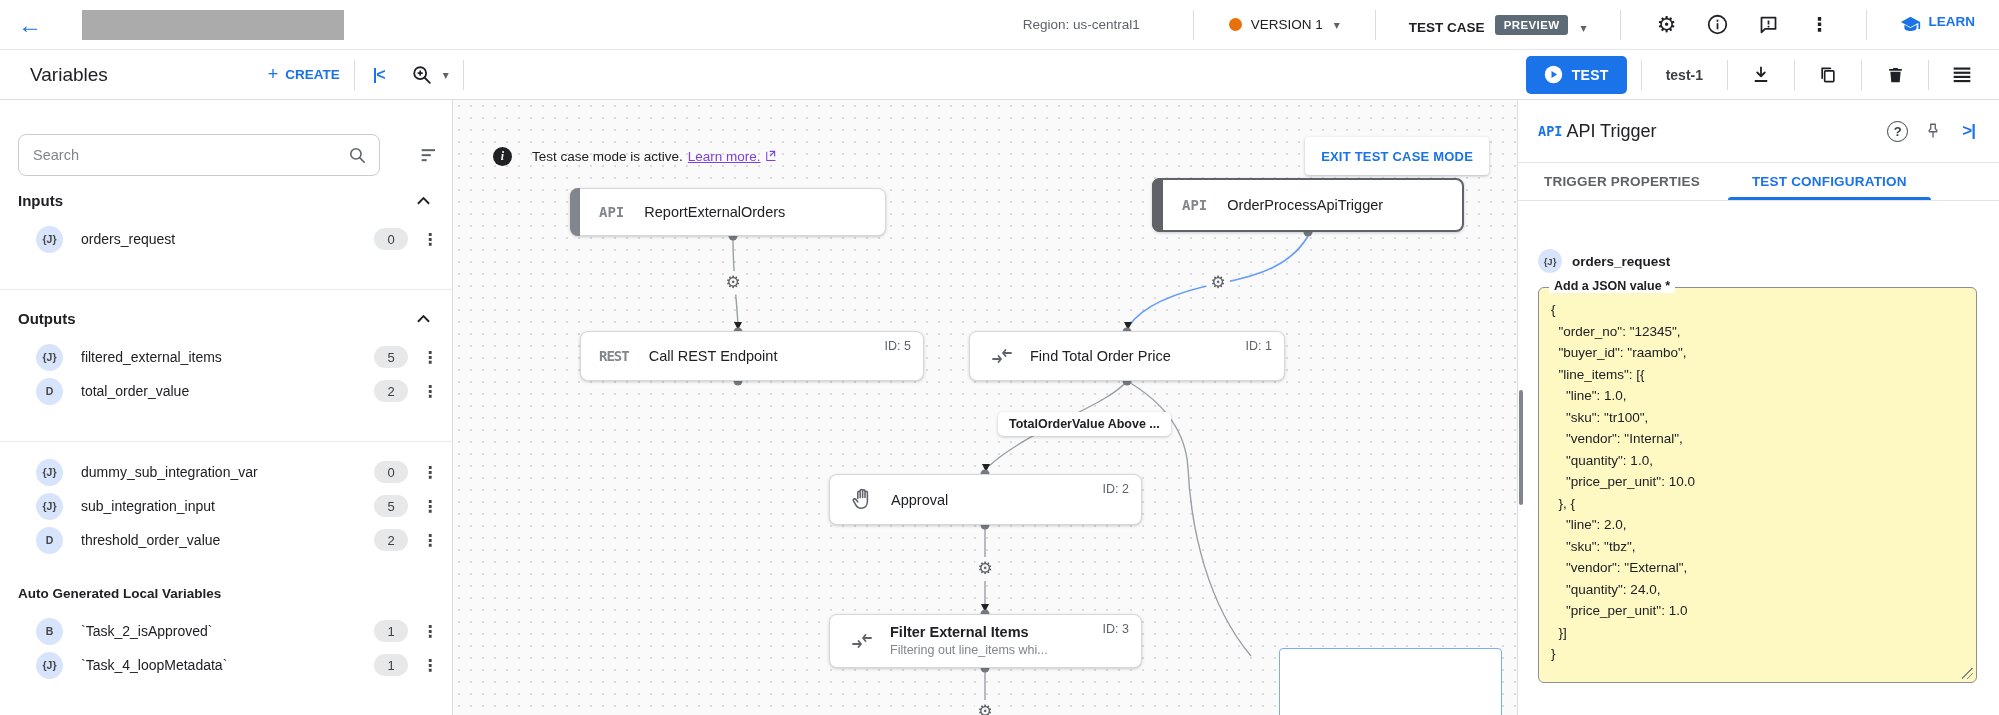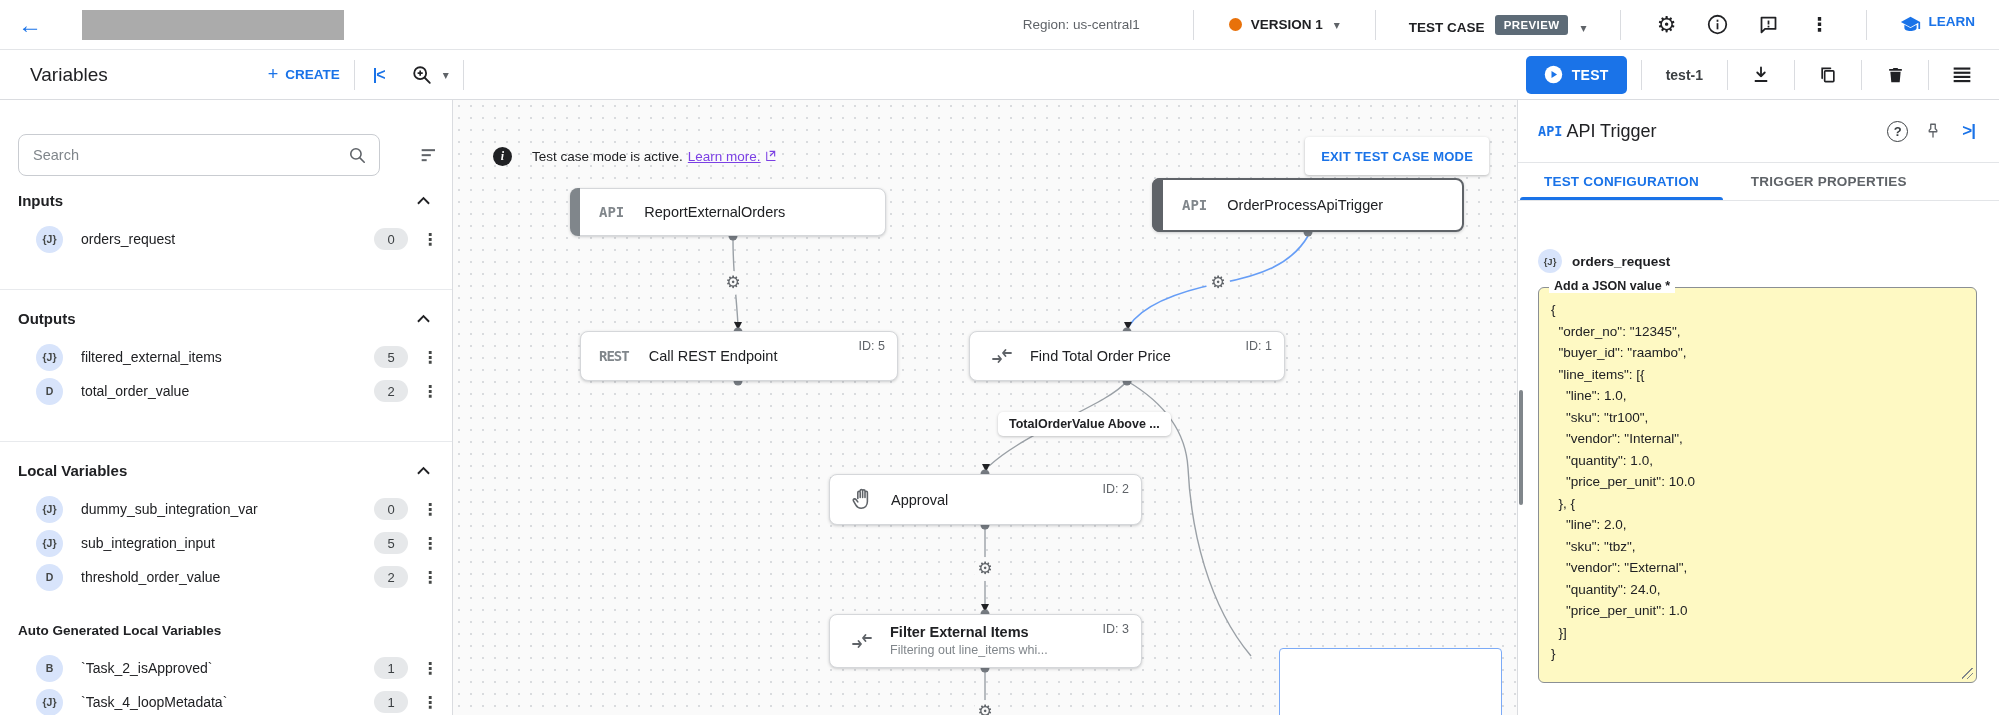--- a/index.html
+++ b/index.html
@@ -7,21 +7,21 @@
     font-family:"Liberation Sans","DejaVu Sans",sans-serif; color:#202124; }
   .app { position:relative; width:1999px; height:715px; display:flex; flex-direction:column; }
 
   
   .topbar { height:50px; display:flex; align-items:center; background:#fff; border-bottom:1px solid #e3e5e8; padding:0 18px; flex:0 0 auto; }
   .back { color:#1a73e8; font-size:24px; line-height:24px; cursor:pointer; margin-right:40px; }
   .redacted { width:262px; height:30px; background:#ababab; }
   .topbar-right { margin-left:auto; display:flex; align-items:center; gap:13px; }
   .region { color:#5f6368; font-size:13.5px; margin-right:26px; }
   .vdiv { width:1px; height:30px; background:#dadce0; margin:0 14px; }
-  .version { display:flex; align-items:center; gap:9px; font-weight:bold; font-size:13.5px; cursor:pointer; padding:0 8px; }
+  .version { display:flex; align-items:center; gap:9px; font-weight:normal; font-size:13.5px; cursor:pointer; padding:0 8px; }
   .odot { width:13px; height:13px; border-radius:50%; background:#e8710a; }
   .caret { color:#5f6368; font-size:12px; margin-left:2px; }
   .testcase { display:flex; align-items:flex-end; gap:10px; font-weight:bold; font-size:13.5px; cursor:pointer; padding:0 6px;}
   .preview-badge { background:#5d6b77; color:#fff; font-size:11.5px; font-weight:bold; letter-spacing:.4px; padding:4px 9px; border-radius:3px; }
   .icon-btn { width:38px; height:38px; display:flex; align-items:center; justify-content:center; cursor:pointer; border-radius:50%; color:#202124; }
   .gear-glyph { font-size:22px; line-height:22px; }
   .more-vert { font-size:19px; font-weight:bold; color:#202124; }
   .learn { display:flex; gap:8px; color:#1a73e8; font-weight:bold; font-size:13.5px; cursor:pointer; padding:0 6px; }
 
   
@@ -270,28 +270,20 @@
         <span class="row-dots">⋮</span>
       </div>
       <div class="var-row">
         <span class="type-icon">D</span>
         <span class="var-name">total_order_value</span>
         <span class="count-badge">2</span>
         <span class="row-dots">⋮</span>
       </div>
       <div class="side-div"></div>
 
-      <div class="sec-head" style="margin-top:20px;">
-        <span class="sec-title">Local Variables</span>
-        <span class="chev">
-            <svg width="13" height="9" viewBox="0 0 14 9" fill="none" stroke="#202124" stroke-width="2">
-              <path d="M1 8l6-6 6 6"></path>
-            </svg>
-          </span>
-      </div>
       <div class="var-row">
         <span class="type-icon">{J}</span>
         <span class="var-name">dummy_sub_integration_var</span>
         <span class="count-badge">0</span>
         <span class="row-dots">⋮</span>
       </div>
       <div class="var-row">
         <span class="type-icon">{J}</span>
         <span class="var-name">sub_integration_input</span>
         <span class="count-badge">5</span>
@@ -367,21 +359,21 @@
         <span class="node-badge">API</span>
         <span class="node-title">ReportExternalOrders</span>
       </div>
 
       <div class="node selected" style="left:699px; top:78px; width:312px; height:54px;">
         <span class="accent"></span>
         <span class="node-badge">API</span>
         <span class="node-title">OrderProcessApiTrigger</span>
       </div>
 
-      <div class="node" style="left:127px; top:231px; width:318px; height:50px;">
+      <div class="node" style="left:127px; top:231px; width:344px; height:50px;">
         <span class="node-badge" style="margin-left:18px; letter-spacing:-1px;">REST</span>
         <span class="node-title">Call REST Endpoint</span>
         <span class="node-id">ID: 5</span>
       </div>
 
       <div class="node" style="left:516px; top:231px; width:316px; height:50px;">
         <span class="node-icon">
           <svg width="24" height="24" viewBox="0 0 24 24" fill="none" stroke="#5f6368" stroke-width="1.8" stroke-linecap="round" stroke-linejoin="round">
               <path d="M3 15h8M8.5 12 11 15l-2.5 3"></path>
               <path d="M21 9h-8M15.5 6 13 9l2.5 3"></path>
@@ -432,22 +424,22 @@
             <svg width="18" height="18" viewBox="0 0 24 24" fill="none" stroke="#5f6368" stroke-width="1.8">
                 <path d="M9 3h6v6l2 2v2H7v-2l2-2V3z" stroke-linejoin="round"></path>
                 <path d="M12 13v7" stroke-linecap="round"></path>
               </svg>
           </span>
           <span class="collapse-right">&gt;|</span>
         </span>
       </div>
 
       <div class="tabs">
+        <div class="tab">TRIGGER PROPERTIES</div>
         <div class="tab active">TEST CONFIGURATION</div>
-        <div class="tab">TRIGGER PROPERTIES</div>
       </div>
 
       <div class="panel-body">
 
         <div class="pvar-row">
           <span class="type-icon" style="width:24px;height:24px;font-size:9.5px;">{J}</span>
           <span class="pvar-name">orders_request</span>
         </div>
 
         <div class="json-field">

